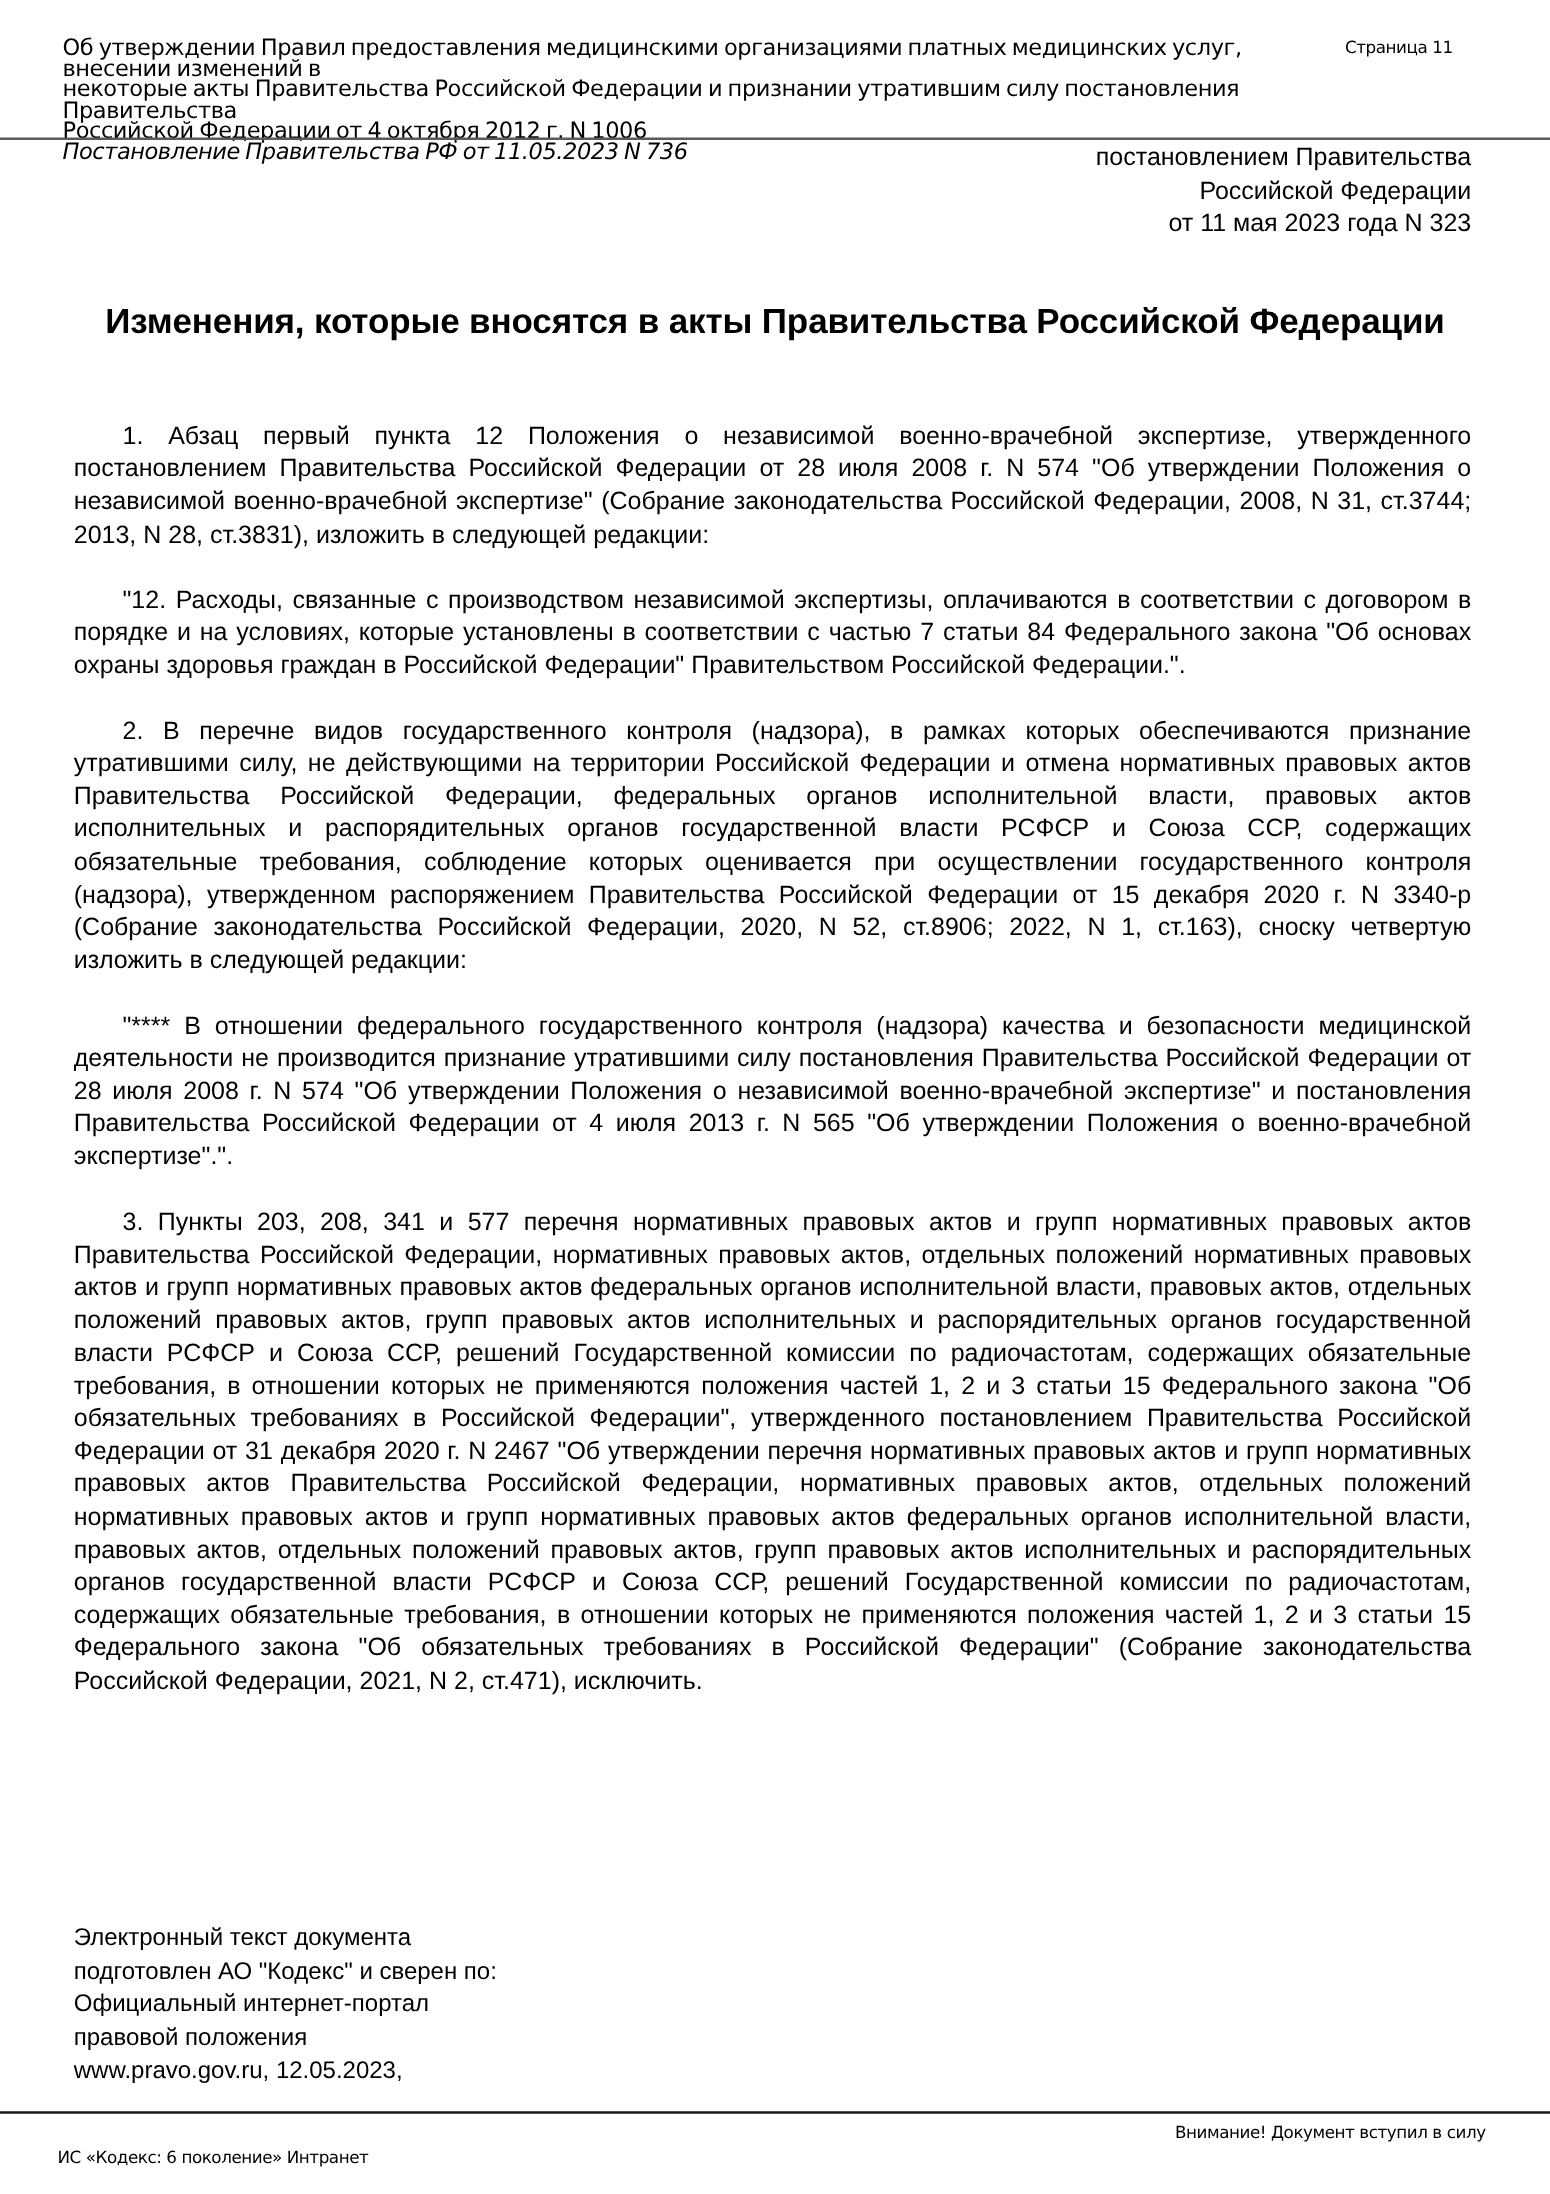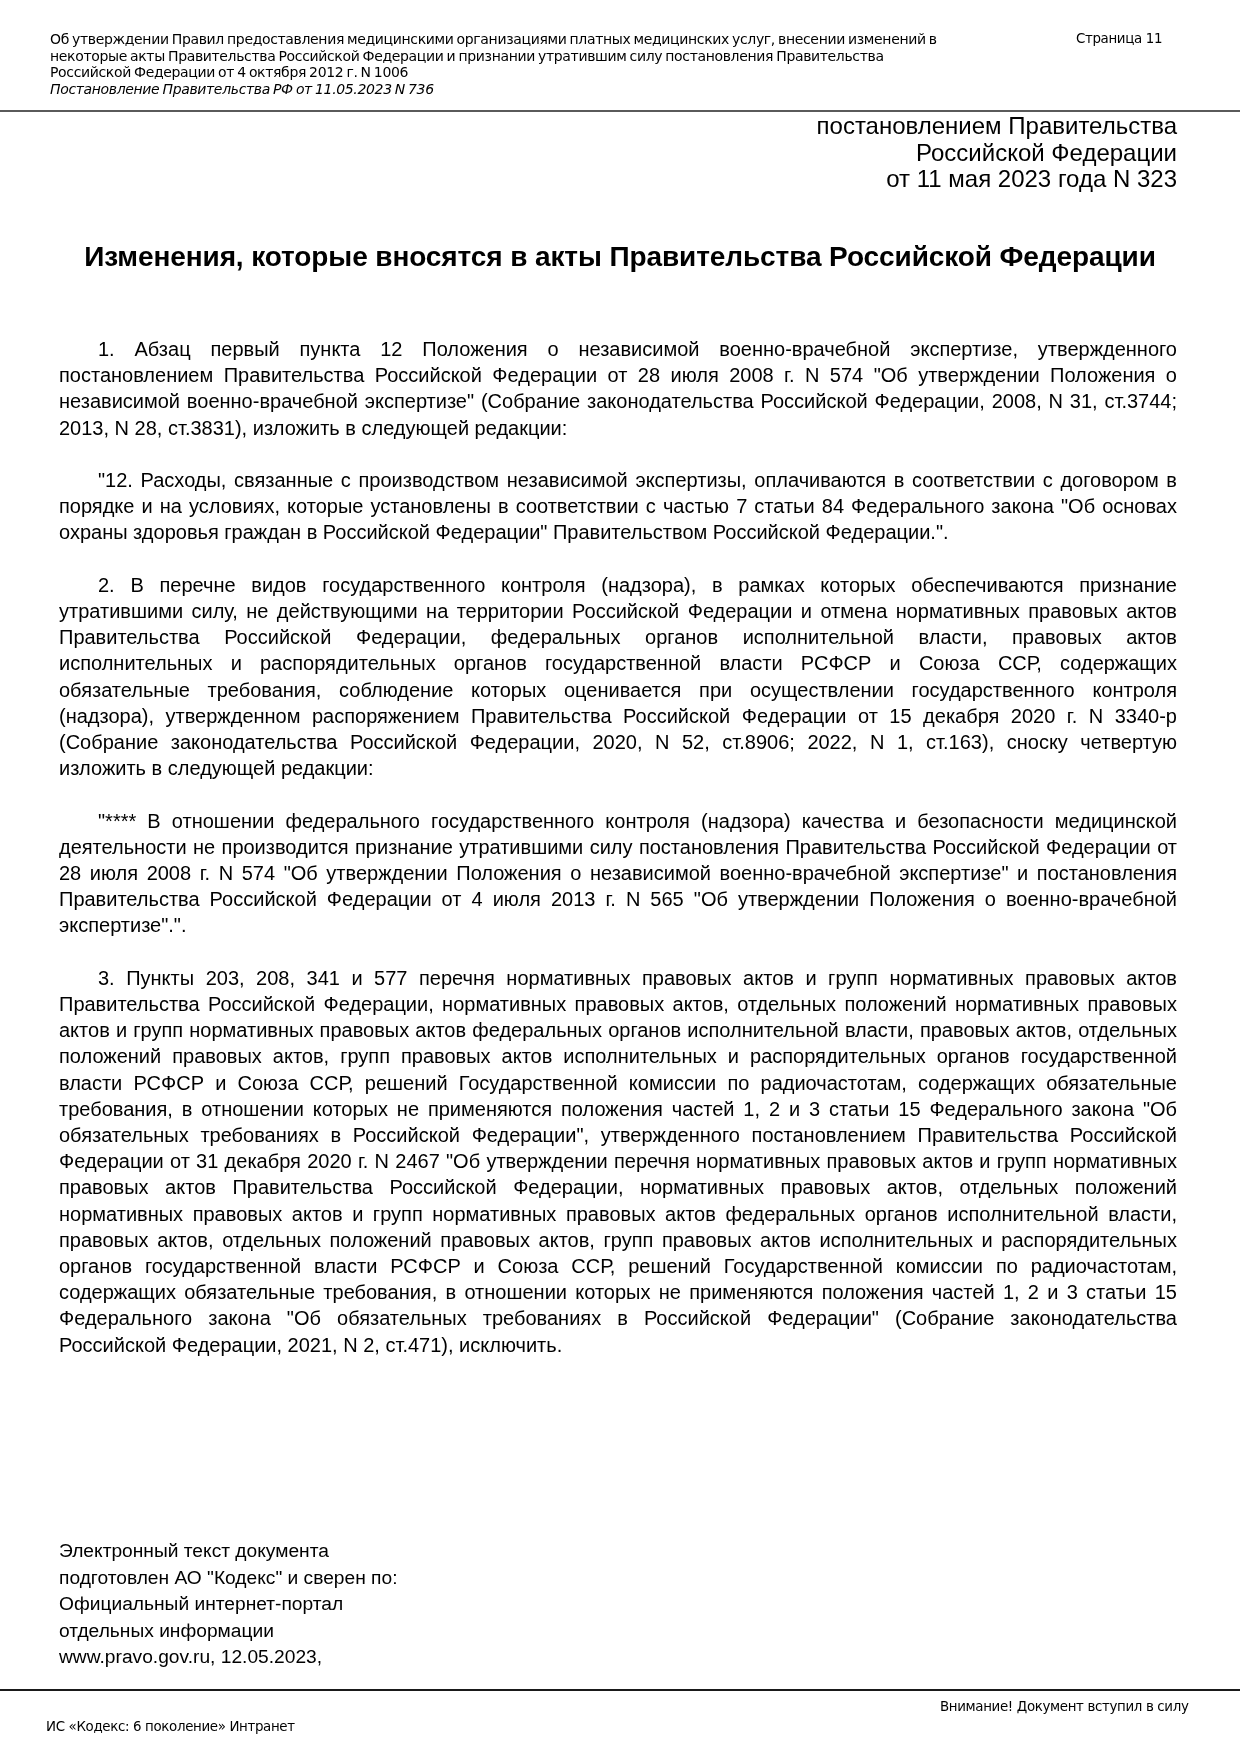--- a/index.html
+++ b/index.html
@@ -1,21 +1,21 @@
 <!DOCTYPE html>
 <html><head>
 <meta charset="utf-8">
 <style>
   html, body { margin: 0; padding: 0; background: #ffffff; }
   body { width: 1240px; height: 1755px; position: relative; overflow: hidden; color: #000; }
-  .hdr { position: absolute; left: 50px; top: 31px; width: 990px; font-family: "DejaVu Sans", sans-serif; font-size: 14px; line-height: 16.5px; letter-spacing: -0.35px; word-spacing: -1px; }
+  .hdr { position: absolute; left: 50px; top: 31px; width: 990px; font-family: "DejaVu Sans", sans-serif; font-size: 18px; line-height: 16.5px; letter-spacing: -0.35px; word-spacing: -1px; }
   .hdr .ital { font-style: italic; }
   .pagenum { position: absolute; left: 1076px; top: 31px; font-family: "DejaVu Sans", sans-serif; font-size: 13.4px; line-height: 16.5px; letter-spacing: -0.35px; }
   .rule-top { position: absolute; left: 0; top: 110px; width: 1240px; height: 2px; background: #5a5a5a; }
-  .approved { position: absolute; right: 63px; top: 113px; text-align: right; font-family: "Liberation Sans", sans-serif; font-size: 24px; line-height: 26.5px; }
+  .approved { position: absolute; right: 63px; top: 113px; text-align: right; font-family: "Liberation Sans", sans-serif; font-size: 20px; line-height: 26.5px; }
   .title { position: absolute; left: 0; top: 244px; width: 1240px; text-align: center; font-family: "Liberation Sans", sans-serif; font-weight: bold; font-size: 28px; line-height: 26px; letter-spacing: -0.1px; }
   .body { position: absolute; left: 59px; top: 336px; width: 1118px; font-family: "Liberation Sans", sans-serif; font-size: 20px; line-height: 26.2px; }
   .body p { margin: 0 0 26.2px 0; text-indent: 39px; text-align: justify; }
   .source { position: absolute; left: 59px; top: 1538px; font-family: "Liberation Sans", sans-serif; font-size: 19.2px; line-height: 26.5px; }
   .source div { white-space: nowrap; }
   .rule-bottom { position: absolute; left: 0; top: 1689px; width: 1240px; height: 2px; background: #1a1a1a; }
   .warn { position: absolute; left: 908px; top: 1698px; font-family: "DejaVu Sans", sans-serif; font-size: 13.4px; line-height: 17px; letter-spacing: -0.35px; margin-left: 32px; }
   .sys { position: absolute; left: 46px; top: 1718px; font-family: "DejaVu Sans", sans-serif; font-size: 13.4px; line-height: 17px; letter-spacing: -0.35px; }
 </style>
 </head>
@@ -43,19 +43,19 @@
   <p>"12. Расходы, связанные с производством независимой экспертизы, оплачиваются в соответствии с договором в порядке и на условиях, которые установлены в соответствии с частью 7 статьи 84 Федерального закона "Об основах охраны здоровья граждан в Российской Федерации" Правительством Российской Федерации.".</p>
   <p>2. В перечне видов государственного контроля (надзора), в рамках которых обеспечиваются признание утратившими силу, не действующими на территории Российской Федерации и отмена нормативных правовых актов Правительства Российской Федерации, федеральных органов исполнительной власти, правовых актов исполнительных и распорядительных органов государственной власти РСФСР и Союза ССР, содержащих обязательные требования, соблюдение которых оценивается при осуществлении государственного контроля (надзора), утвержденном распоряжением Правительства Российской Федерации от 15 декабря 2020 г. N 3340-р (Собрание законодательства Российской Федерации, 2020, N 52, ст.8906; 2022, N 1, ст.163), сноску четвертую изложить в следующей редакции:</p>
   <p>"**** В отношении федерального государственного контроля (надзора) качества и безопасности медицинской деятельности не производится признание утратившими силу постановления Правительства Российской Федерации от 28 июля 2008 г. N 574 "Об утверждении Положения о независимой военно-врачебной экспертизе" и постановления Правительства Российской Федерации от 4 июля 2013 г. N 565 "Об утверждении Положения о военно-врачебной экспертизе".".</p>
   <p>3. Пункты 203, 208, 341 и 577 перечня нормативных правовых актов и групп нормативных правовых актов Правительства Российской Федерации, нормативных правовых актов, отдельных положений нормативных правовых актов и групп нормативных правовых актов федеральных органов исполнительной власти, правовых актов, отдельных положений правовых актов, групп правовых актов исполнительных и распорядительных органов государственной власти РСФСР и Союза ССР, решений Государственной комиссии по радиочастотам, содержащих обязательные требования, в отношении которых не применяются положения частей 1, 2 и 3 статьи 15 Федерального закона "Об обязательных требованиях в Российской Федерации", утвержденного постановлением Правительства Российской Федерации от 31 декабря 2020 г. N 2467 "Об утверждении перечня нормативных правовых актов и групп нормативных правовых актов Правительства Российской Федерации, нормативных правовых актов, отдельных положений нормативных правовых актов и групп нормативных правовых актов федеральных органов исполнительной власти, правовых актов, отдельных положений правовых актов, групп правовых актов исполнительных и распорядительных органов государственной власти РСФСР и Союза ССР, решений Государственной комиссии по радиочастотам, содержащих обязательные требования, в отношении которых не применяются положения частей 1, 2 и 3 статьи 15 Федерального закона "Об обязательных требованиях в Российской Федерации" (Собрание законодательства Российской Федерации, 2021, N 2, ст.471), исключить.</p>
 </div>
 
 <div class="source">
   <div>Электронный текст документа</div>
   <div>подготовлен АО "Кодекс" и сверен по:</div>
   <div>Официальный интернет-портал</div>
-  <div>отдельных информации</div>
+  <div>правовой положения</div>
   <div>www.pravo.gov.ru, 12.05.2023,</div>
 </div>
 
 <div class="rule-bottom"></div>
 <div class="warn">Внимание! Документ вступил в силу</div>
 <div class="sys">ИС «Кодекс: 6 поколение» Интранет</div>
 
 </body></html>

